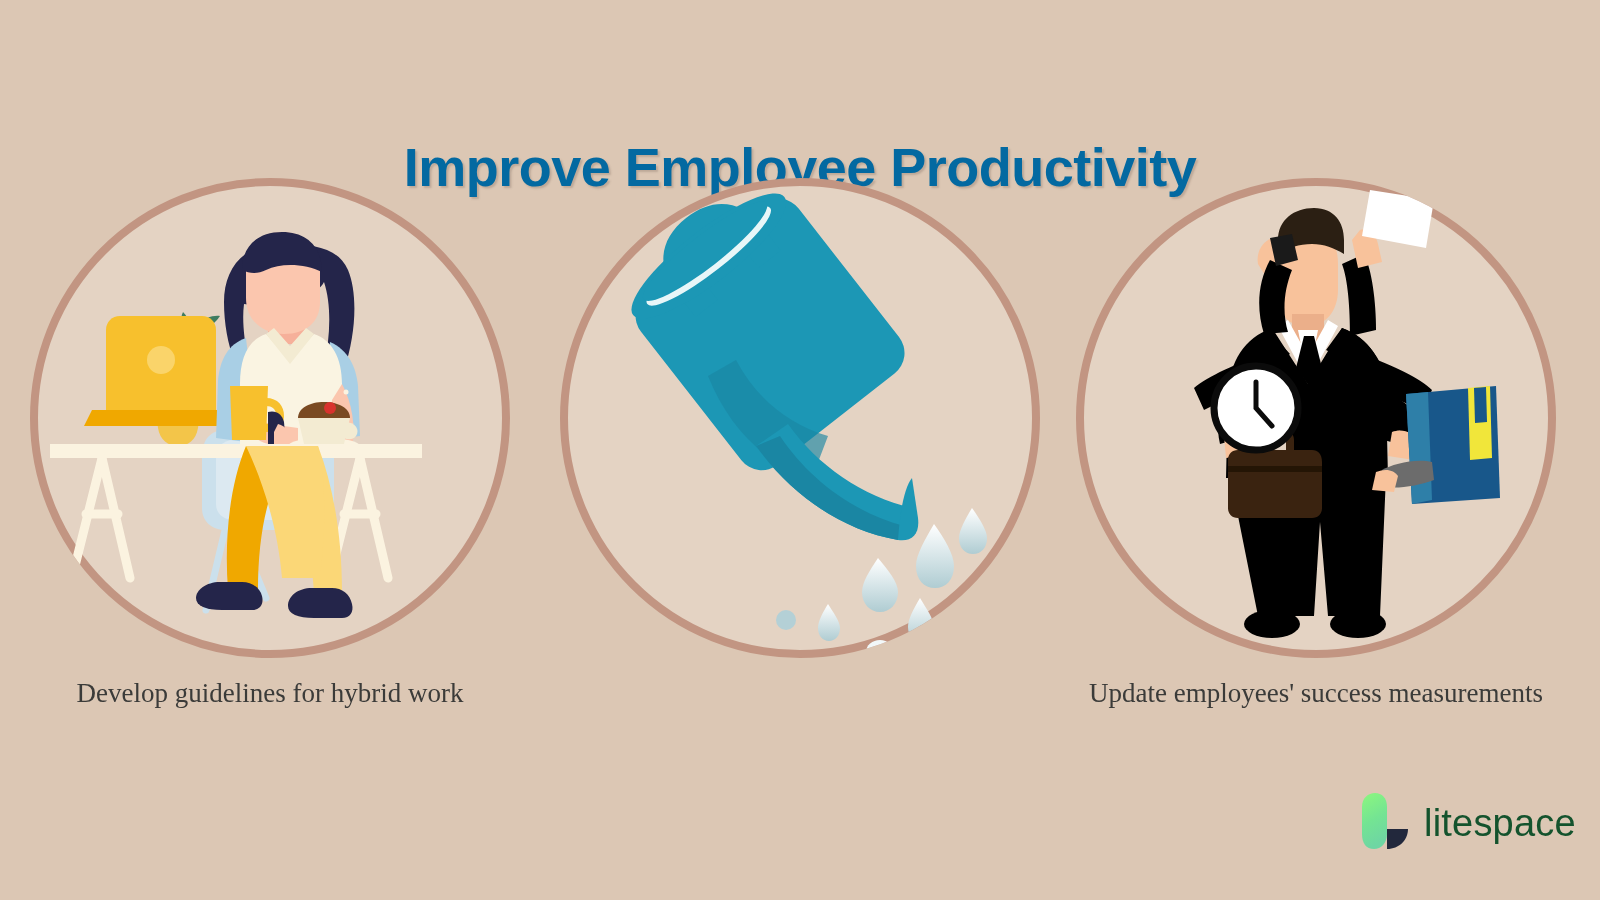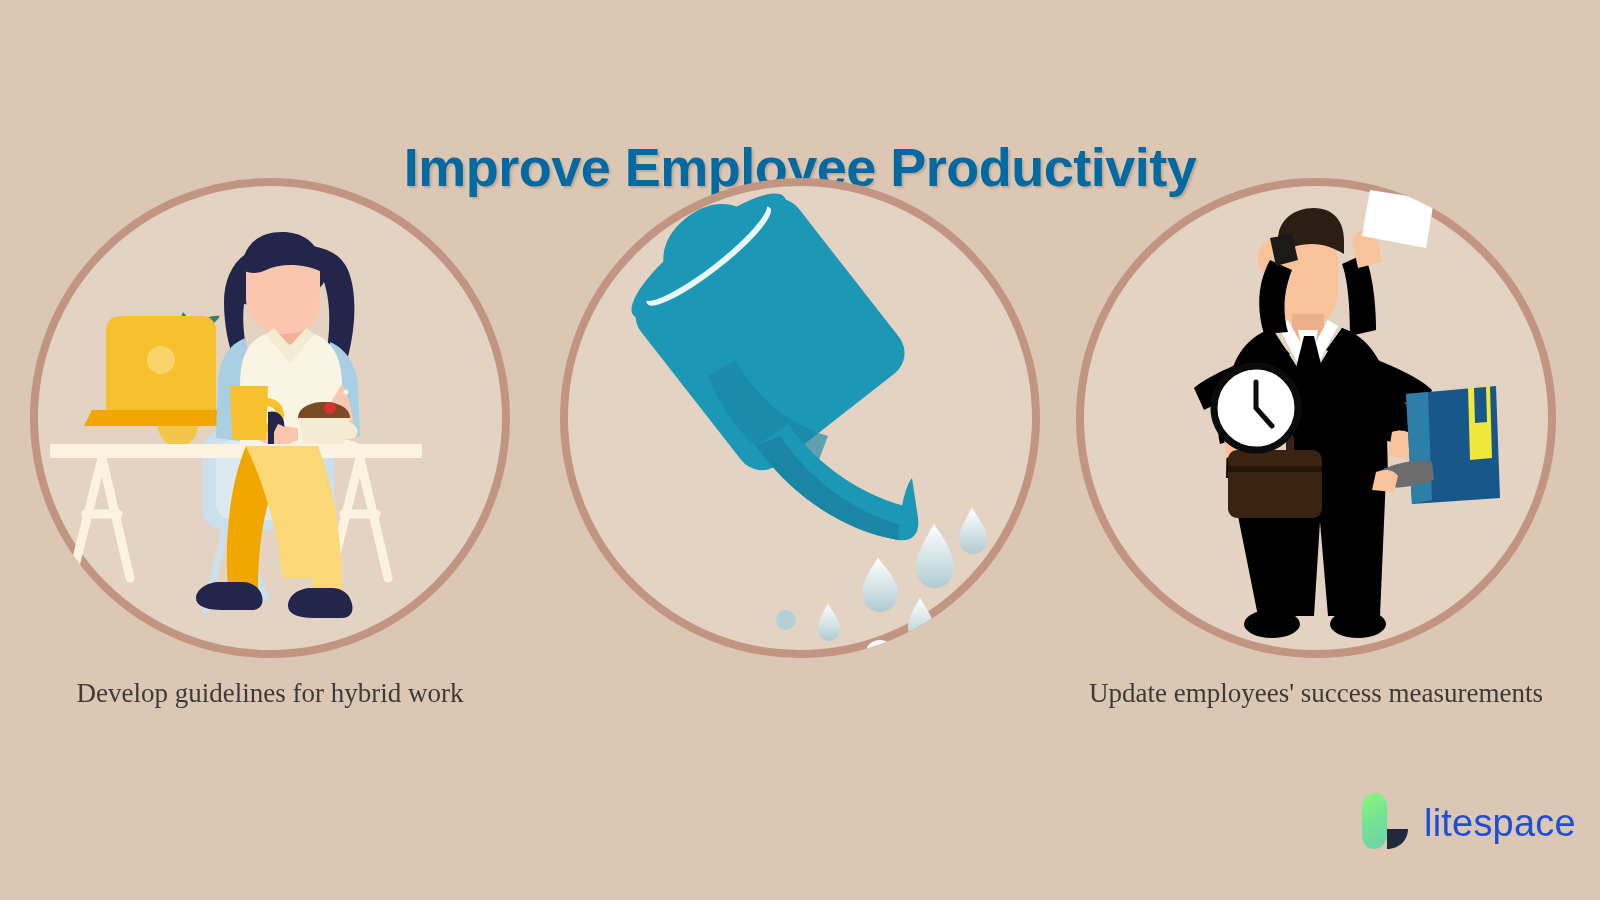--- a/index.html
+++ b/index.html
@@ -93,21 +93,21 @@
   #logo {
     position: absolute;
     left: 1356px;
     top: 793px;
     display: flex;
     align-items: center;
     gap: 16px;
   }
   #logo .wordmark {
     font-size: 38px;
-    color: #1d4ed8;
+    color: #14532d;
     letter-spacing: 0.2px;
   }
 </style>
 </head>
 <body>
 
 <div id="infographic">
 
   <div id="page-title">Improve Employee Productivity</div>
 

